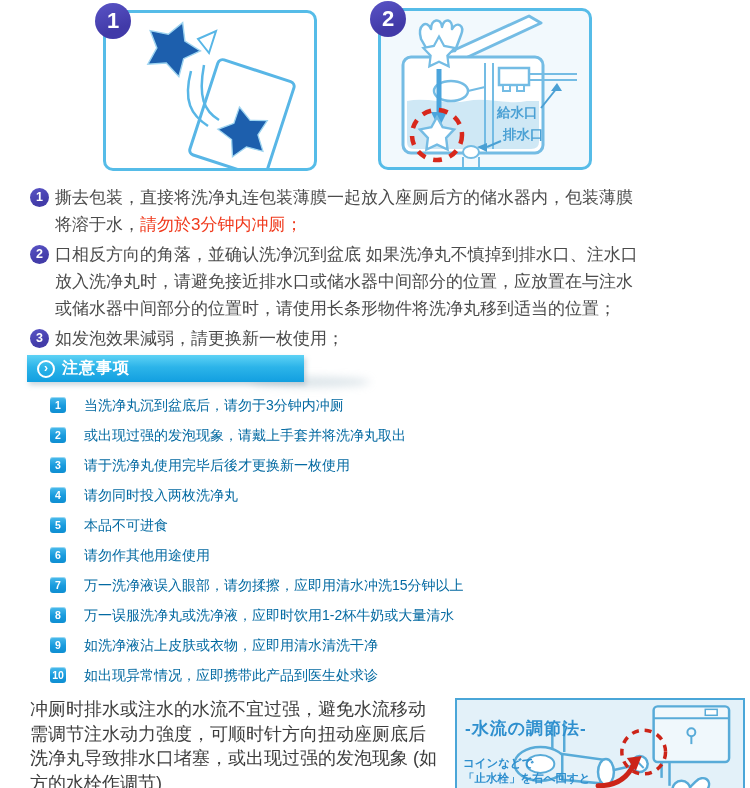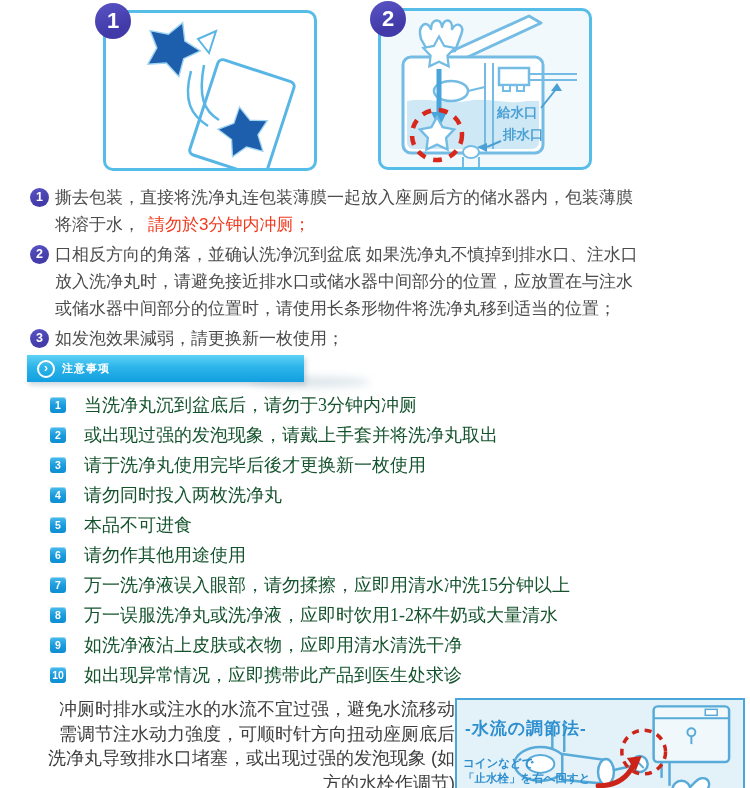--- a/index.html
+++ b/index.html
@@ -24,50 +24,50 @@
   .diagram-box svg{position:absolute;left:0;top:0;width:100%;height:100%;}
   
   .intro{position:absolute;left:30px;top:184px;width:705px;}
   .intro-item{display:flex;align-items:flex-start;margin-bottom:3px;}
   .intro-badge{
     flex:0 0 auto;width:19px;height:19px;border-radius:50%;margin-top:4px;margin-right:6px;
     background:linear-gradient(160deg,#5a54c6 0%,#433ca9 70%);
     color:#fff;font-size:12.5px;font-weight:bold;text-align:center;line-height:19px;
   }
   .intro-text{font-size:17px;line-height:27px;color:#4b4b4b;}
-  .intro-text .red{color:#f0391c;margin-left:8px;}
+  .intro-text .red{color:#f0391c;}
   
   .section-bar{
     position:absolute;left:27px;top:355px;width:277px;height:27px;
     background:linear-gradient(180deg,#5ed2f5 0%,#2cb4e9 45%,#129fe0 100%);
     display:flex;align-items:center;gap:7px;padding-left:10px;box-sizing:border-box;
     box-shadow:2px 3px 5px rgba(140,165,180,0.45);
   }
   .bar-shadow{
     position:absolute;left:250px;top:377px;width:120px;height:10px;border-radius:50%;
     background:rgba(150,175,190,0.35);filter:blur(4px);
   }
   .section-bar .circ-icon{
     width:14px;height:14px;border:2px solid #fff;border-radius:50%;
     color:#fff;font-size:12px;line-height:13px;text-align:center;font-weight:bold;
   }
-  .section-bar .bar-title{color:#fff;font-size:11px;font-weight:bold;letter-spacing:1px;}
+  .section-bar .bar-title{color:#fff;font-size:16px;font-weight:bold;letter-spacing:1px;}
   
   .notes{position:absolute;left:50px;top:397px;width:680px;}
   .note-row{display:flex;align-items:flex-start;margin-bottom:14px;height:16px;}
   .note-badge{
     flex:0 0 auto;width:16px;height:16px;border-radius:3px;margin-right:18px;
     background:linear-gradient(180deg,#4cbcec 0%,#189add 55%,#0f8fd2 100%);
     box-shadow:inset 0 1px 0 rgba(255,255,255,.45);
     color:#fff;font-size:10.5px;font-weight:bold;text-align:center;line-height:16px;
   }
-  .note-text{font-size:18px;line-height:17px;color:#14532d;font-family:Liberation Serif, serif;}
+  .note-text{font-size:14px;line-height:17px;color:#0369a1;}
   
   .footer-par{position:absolute;left:30px;top:697px;width:425px;}
-  .footer-par div{font-size:18px;line-height:24.5px;color:#3d3d3d;white-space:nowrap;text-align:right;}
+  .footer-par div{font-size:18px;line-height:24.5px;color:#3d3d3d;white-space:nowrap;}
   .figure-box{
     position:absolute;left:455px;top:698px;width:290px;height:122px;
     background:#e3f1f9;border:2px solid #4aa6d8;box-sizing:border-box;
   }
   .figure-title{
     position:absolute;left:8px;top:17px;font-size:17px;font-weight:bold;color:#2e8fce;
     letter-spacing:1px;z-index:2;
   }
   .figure-caption{position:absolute;left:6px;top:56px;z-index:2;}
   .figure-caption div{font-size:11.5px;line-height:15px;color:#2e8fce;font-weight:bold;white-space:nowrap;}

